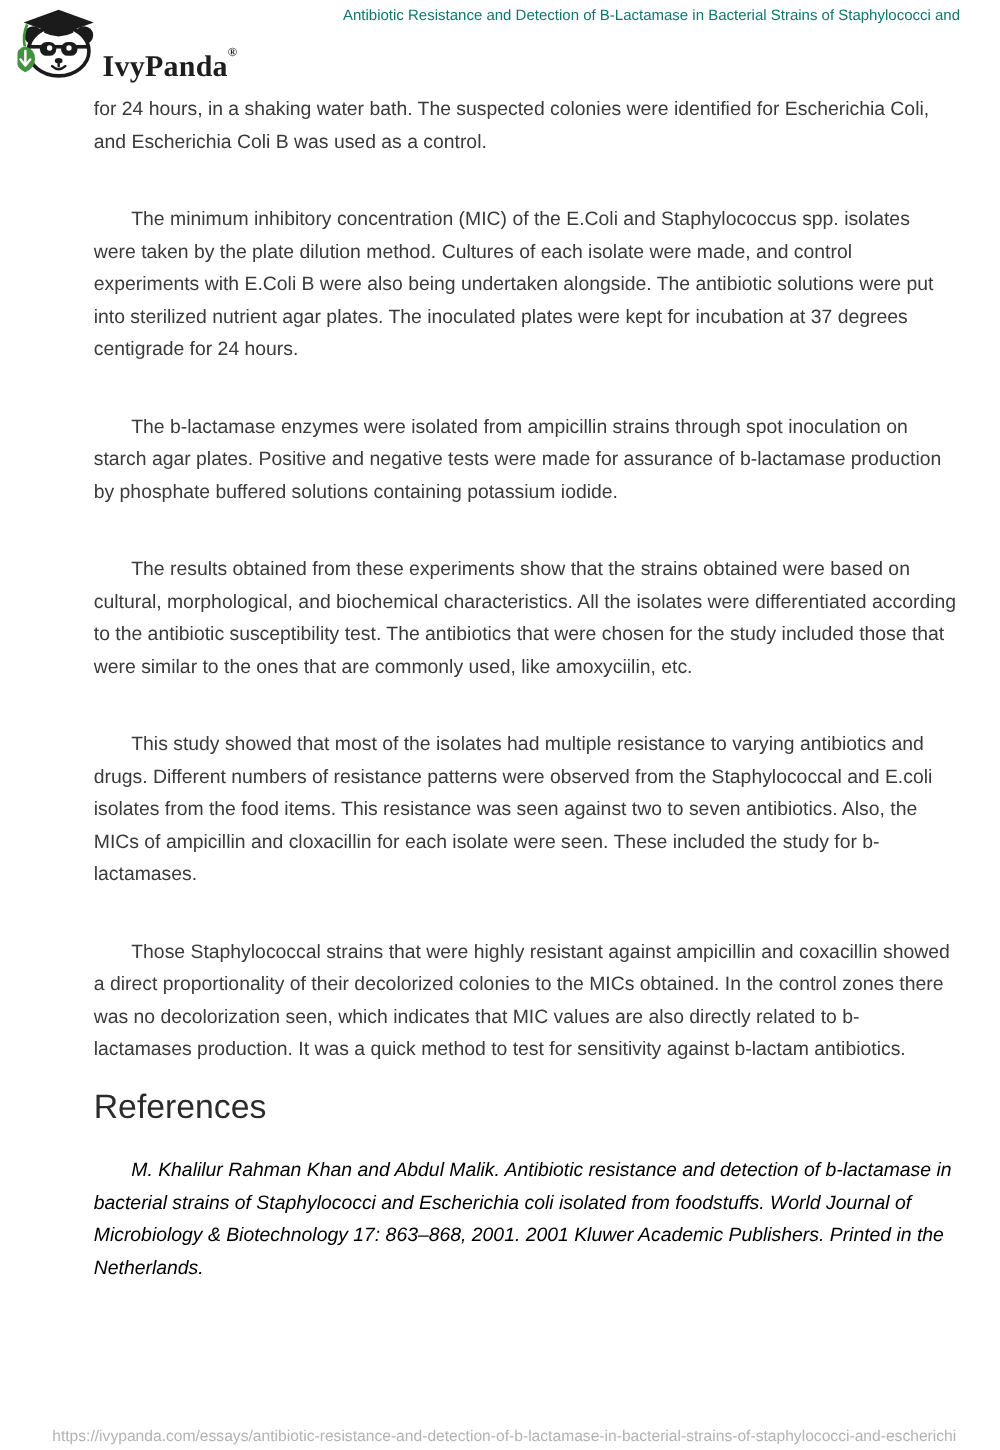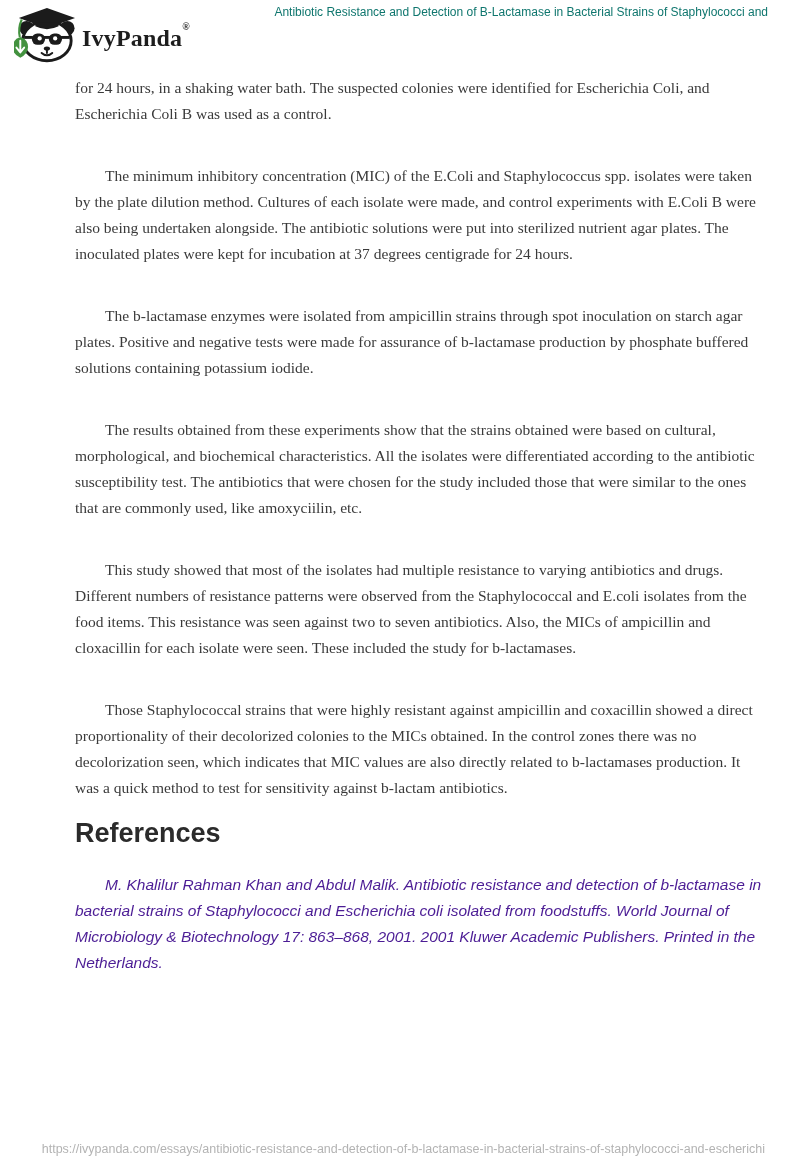--- a/index.html
+++ b/index.html
@@ -7,21 +7,21 @@
     position:relative;
     width:800px; height:1160px;
     background:#ffffff;
     font-family:"Liberation Sans", sans-serif;
     overflow:hidden;
   }
   
   .header { position:absolute; top:0; left:0; right:0; height:65px; }
   .brand {
     position:absolute; top:7px; left:14px;
-    display:flex; align-items:center;
+    display:flex; align-items:flex-end;
   }
   .brand svg { display:block; }
   .brand-name {
     font-family:"Liberation Serif", serif;
     font-weight:700;
     font-size:24px;
     color:#1d1d1d;
     margin-left:6px;
     letter-spacing:0.2px;
     line-height:1;
@@ -44,37 +44,36 @@
   }
   
   .content {
     position:absolute; top:65px; left:75px; width:690px;
   }
   p.para {
     margin:0 0 12px 0;
     font-size:15.5px;
     line-height:26px;
     color:#3a3a3a;
-    font-family:Liberation Serif, serif;
   }
   p.para.first { margin-top:10px; }
   p.para.indent { text-indent:30px;margin-top:36px; }
   h2.refs-heading {
     margin:15px 0 22px 0;
     font-size:27px;
     line-height:34px;
-    font-weight:700;
+    font-weight:400;
     color:#2b2b2b;
     font-family:"Liberation Sans", sans-serif;
   }
   p.reference {
     margin:0;
     font-size:15.5px;
     line-height:26px;
-    color:#4c1d95;
+    color:#000000;
     font-style:italic;
     text-indent:30px;
   }
   
   .footer-url {
     position:absolute;
     left:35px; right:35px;
     top:1140px;
     text-align:right;
     font-size:12.5px;

